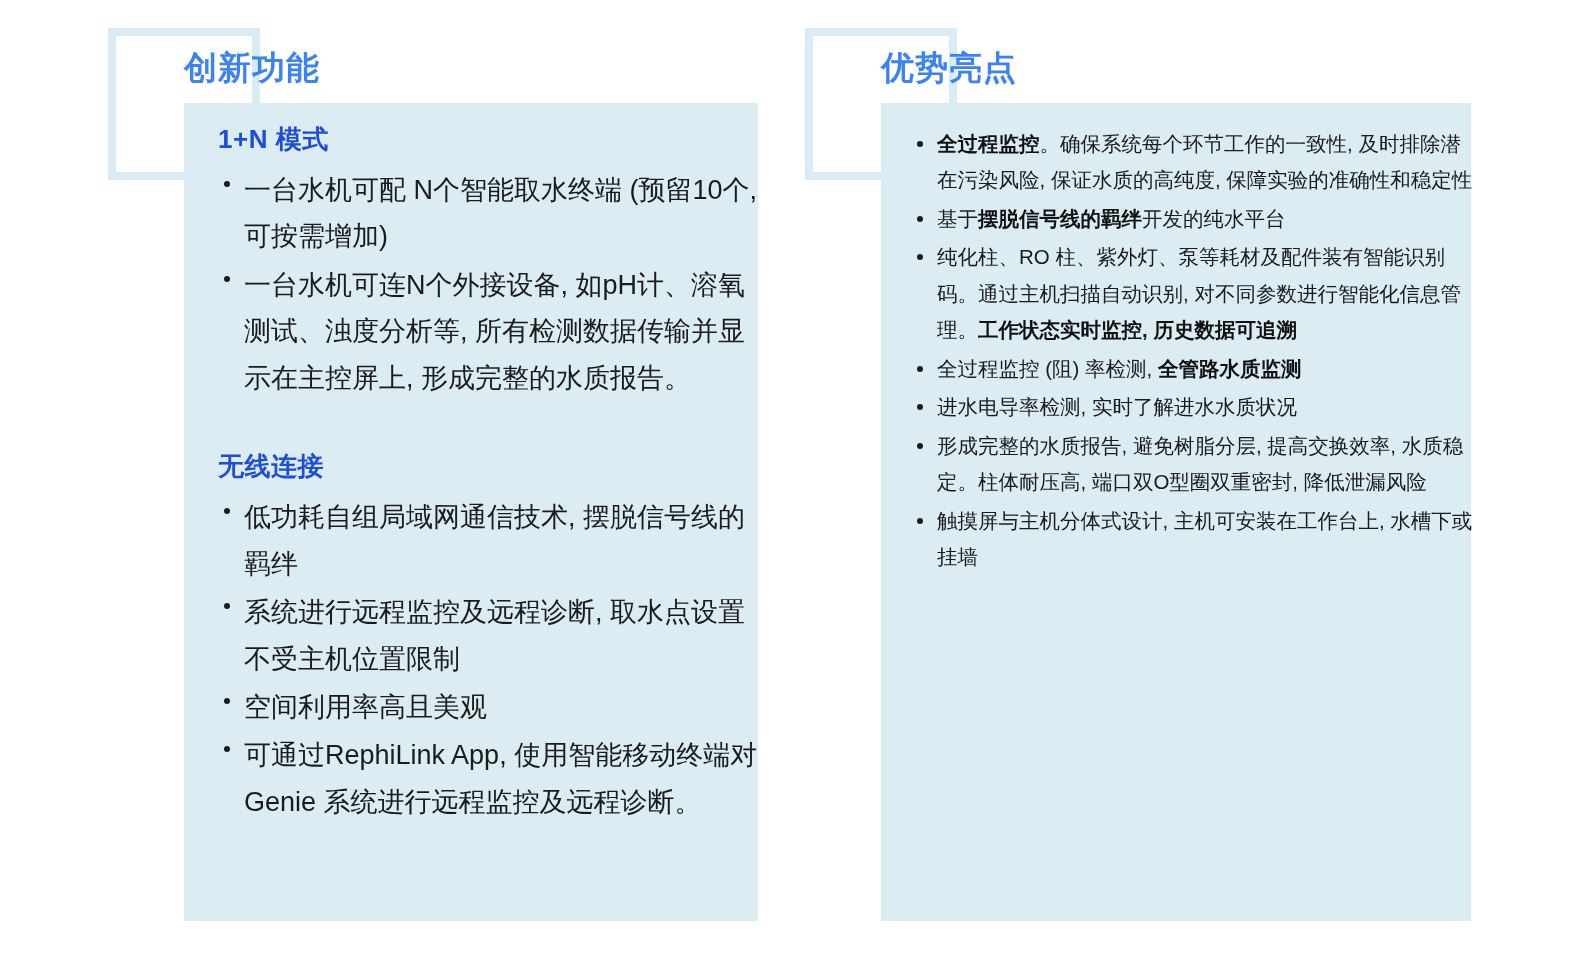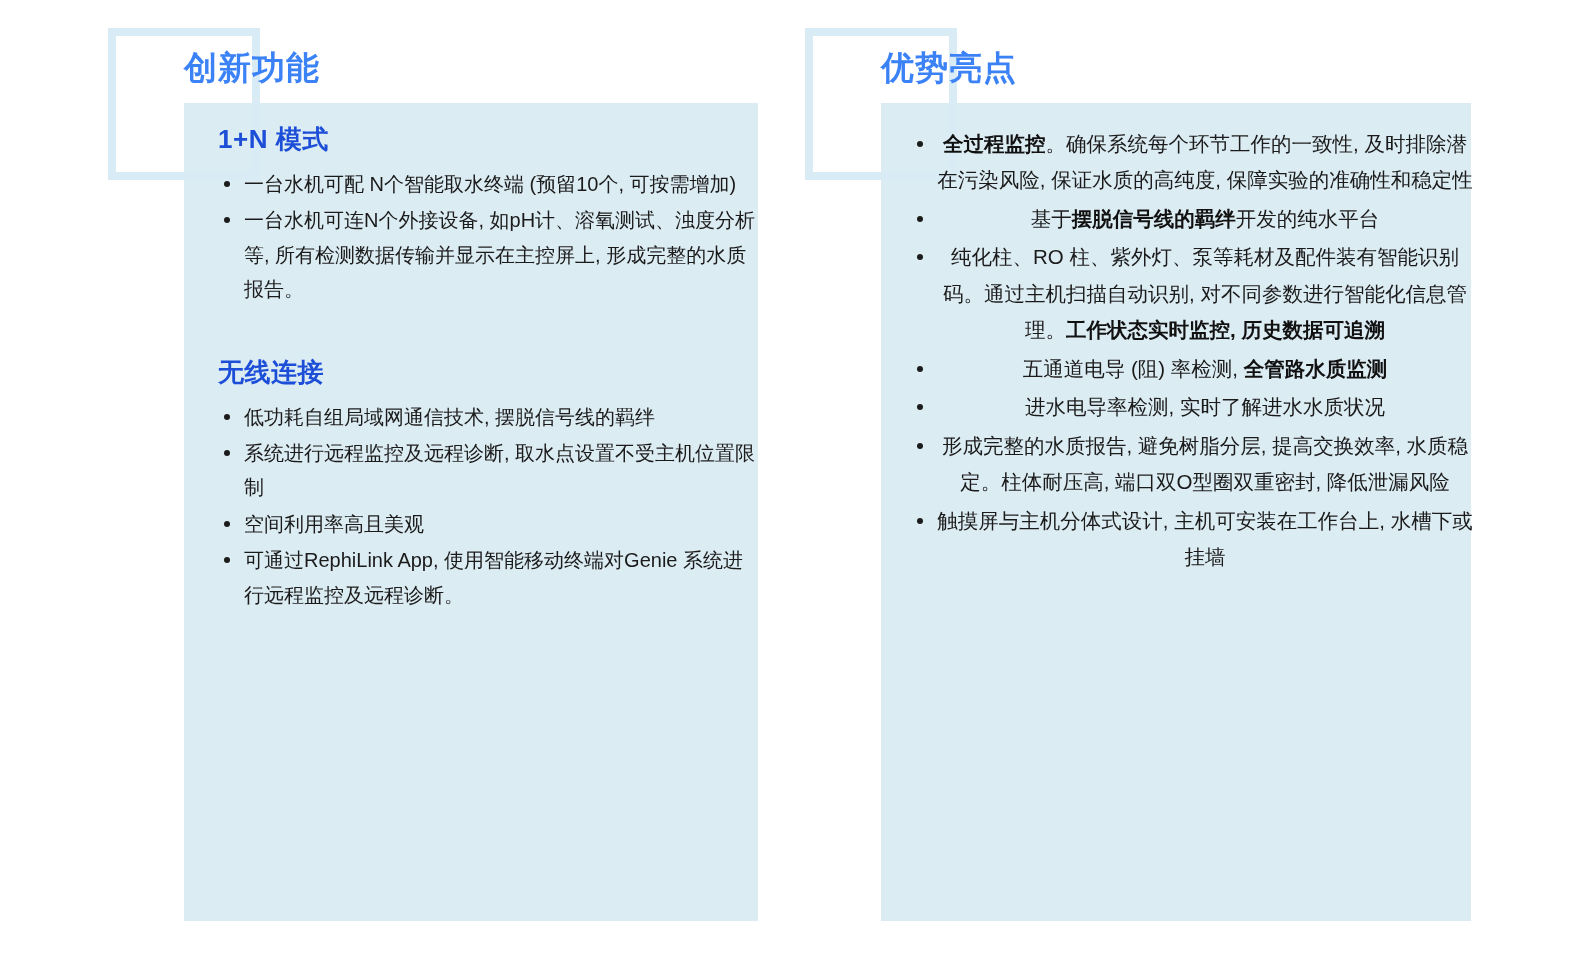--- a/index.html
+++ b/index.html
@@ -89,40 +89,39 @@
   .group-gap { height: 46px; }
 
   ul.bullets {
     list-style: none;
     margin: 0;
     padding: 0;
   }
   ul.bullets > li {
     position: relative;
     padding-left: 26px;
-    font-size: 20px;
+    font-size: 27px;
     line-height: 1.72;
     color: #1b1b1b;
     margin-bottom: 2px;
   }
   ul.bullets > li::before {
     content: "";
     position: absolute;
     left: 6px;
     top: 14px;
     width: 6px;
     height: 6px;
     background: #1b1b1b;
     border-radius: 50%;
   }
   .col-right ul.bullets > li {
     font-size: 20.5px;
     line-height: 1.78;
     padding-left: 24px;
-    text-align: center;
   }
   .col-right ul.bullets > li::before {
     left: 4px;
     top: 15px;
   }
   b, strong { font-weight: bold; color: #111111; }
 </style>
 </head>
 <body>
 
@@ -166,21 +165,21 @@
 
         <li>
           <span>基于</span><b>摆脱信号线的羁绊</b><span>开发的纯水平台</span>
         </li>
 
         <li>
           <span>纯化柱、RO 柱、紫外灯、泵等耗材及配件装有智能识别码。通过主机扫描自动识别, 对不同参数进行智能化信息管理。</span><b>工作状态实时监控, 历史数据可追溯</b><span></span>
         </li>
 
         <li>
-          <span>五通道电导 (阻) 率检测, </span><b>全管路水质监测</b><span></span>
+          <span>全过程监控 (阻) 率检测, </span><b>全管路水质监测</b><span></span>
         </li>
 
         <li>
           <span>进水电导率检测, 实时了解进水水质状况</span>
         </li>
 
         <li>
           <span>形成完整的水质报告, 避免树脂分层, 提高交换效率, 水质稳定。柱体耐压高, 端口双O型圈双重密封, 降低泄漏风险</span>
         </li>
 

